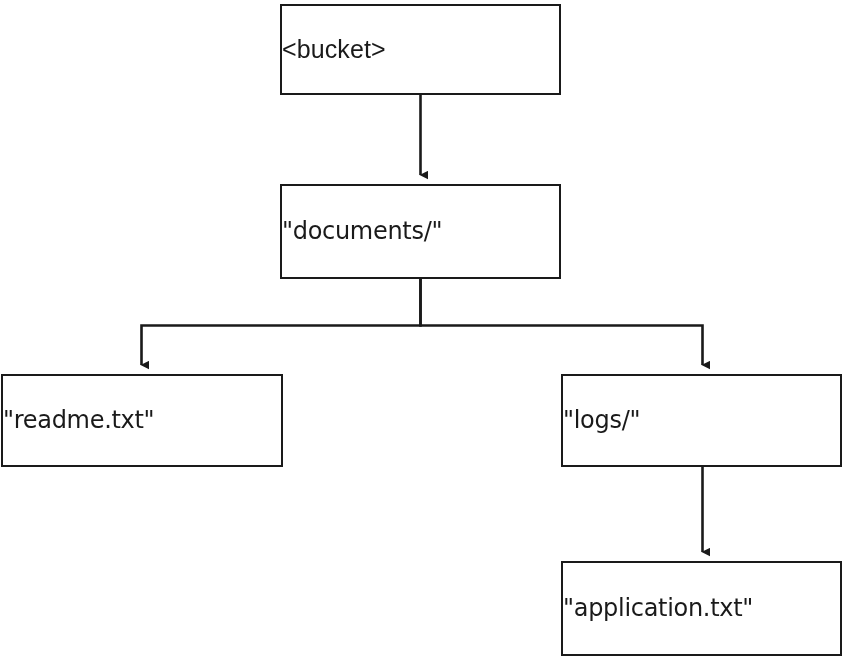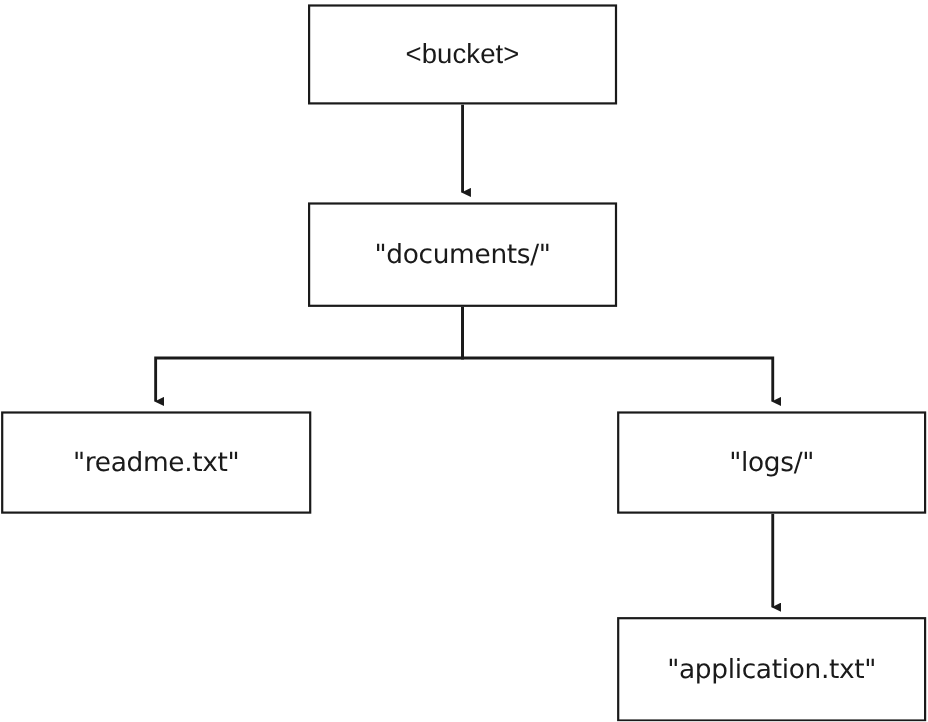--- a/index.html
+++ b/index.html
@@ -16,21 +16,20 @@
     overflow: hidden;
     font-family: "Liberation Sans", sans-serif;
   }
   .node {
     position: absolute;
     box-sizing: border-box;
     background: #ffffff;
     border: 2px solid #1a1a1a;
     display: flex;
     align-items: center;
-    justify-content: center;
     color: #1a1a1a;
   }
   .node-label {
     font-size: 25px;
     line-height: 1.1;
     white-space: nowrap;
     letter-spacing: 0.1px;
   }
   
   .node.root .node-label {

